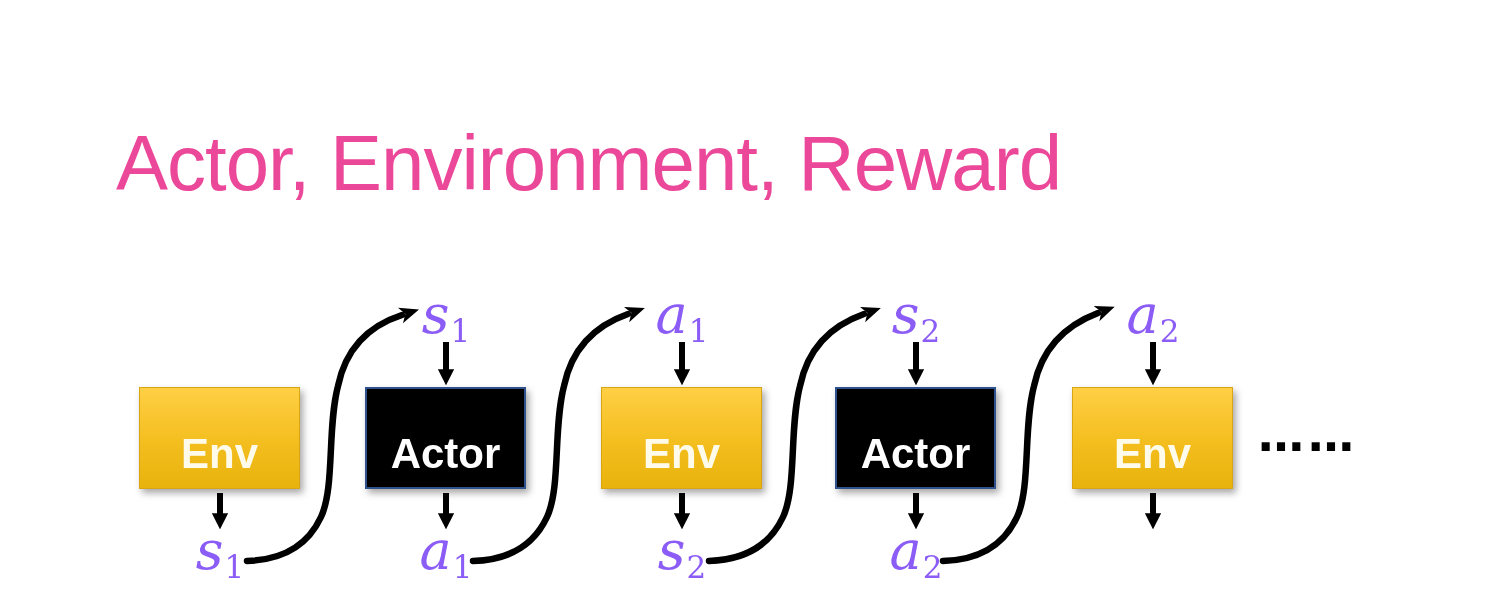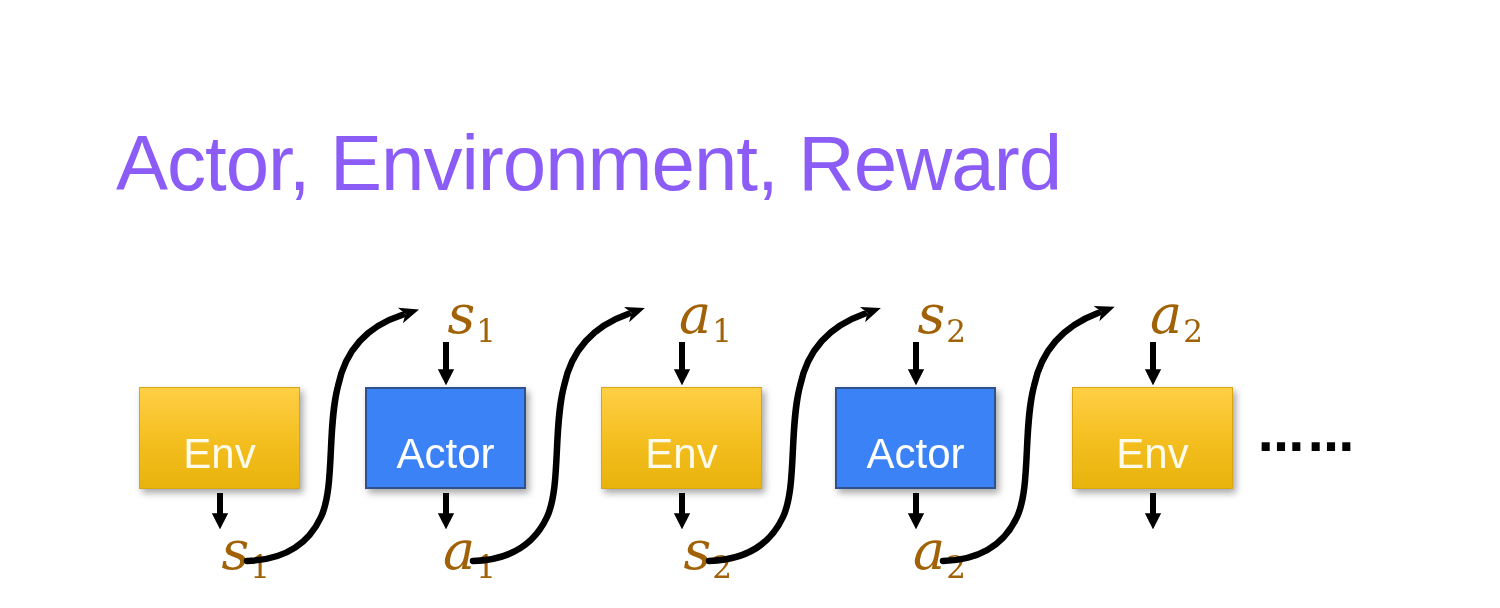--- a/index.html
+++ b/index.html
@@ -11,59 +11,59 @@
     overflow: hidden;
     font-family: "Liberation Sans", sans-serif;
   }
   .title {
     position: absolute;
     left: 116px;
     top: 118px;
     font-size: 78px;
     font-weight: 300;
     letter-spacing: -1px;
-    color: #8b5cf6;
+    color: #ec4899;
     white-space: nowrap;
   }
   .box {
     position: absolute;
     top: 387px;
     width: 161px;
     height: 102px;
     display: flex;
     align-items: center;
     justify-content: center;
     box-sizing: border-box;
     box-shadow: 3px 4px 7px rgba(0,0,0,0.35);
   }
   .box.env {
     background: linear-gradient(180deg, #FFCF45 0%, #F3BE1E 55%, #E9B30D 100%);
     border: 1px solid #D9A512;
   }
   .box.actor {
-    background: #3b82f6;
+    background: #000000;
     border: 2px solid #2F528F;
   }
   .box-label {
     font-size: 42px;
-    font-weight: 400;
+    font-weight: 700;
     line-height: 1;
     margin-top: 32px;
   }
   .box.env .box-label { color: #FFFBEA; }
   .box.actor .box-label { color: #FFFFFF; }
   .mlabel {
     position: absolute;
     width: 100px;
-    text-align: right;
+    text-align: center;
     font-family: "DejaVu Serif", serif;
     font-style: italic;
     font-size: 54px;
     line-height: 1;
-    color: #a16207;
+    color: #8b5cf6;
     white-space: nowrap;
   }
   .mlabel.toprow { top: 288px; }
   .mlabel.bottomrow { top: 524px; }
   .mlabel .sub {
     font-style: normal;
     font-size: 31px;
     position: relative;
     top: 9px;
     margin-left: 1px;

